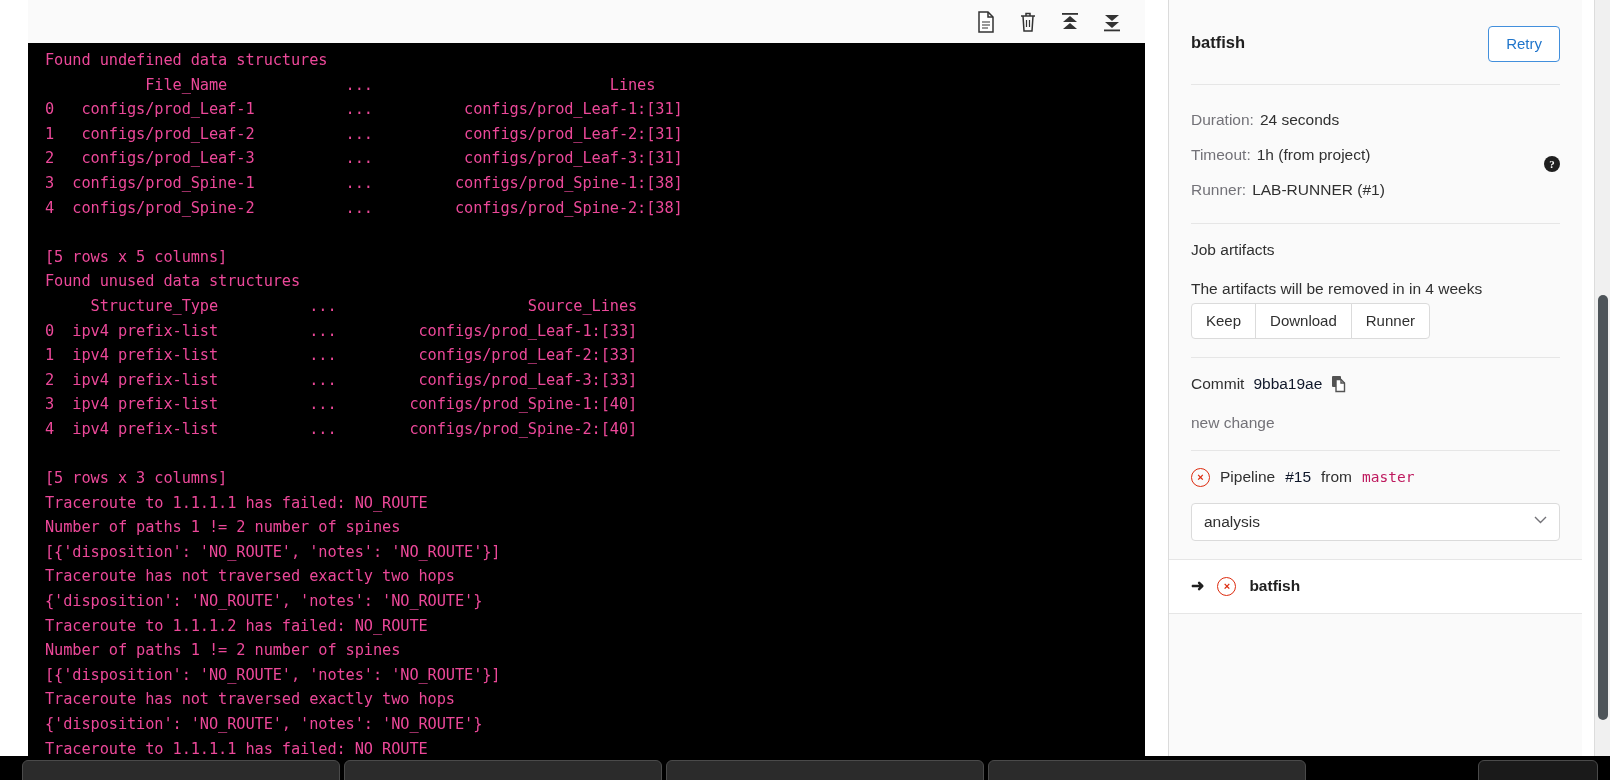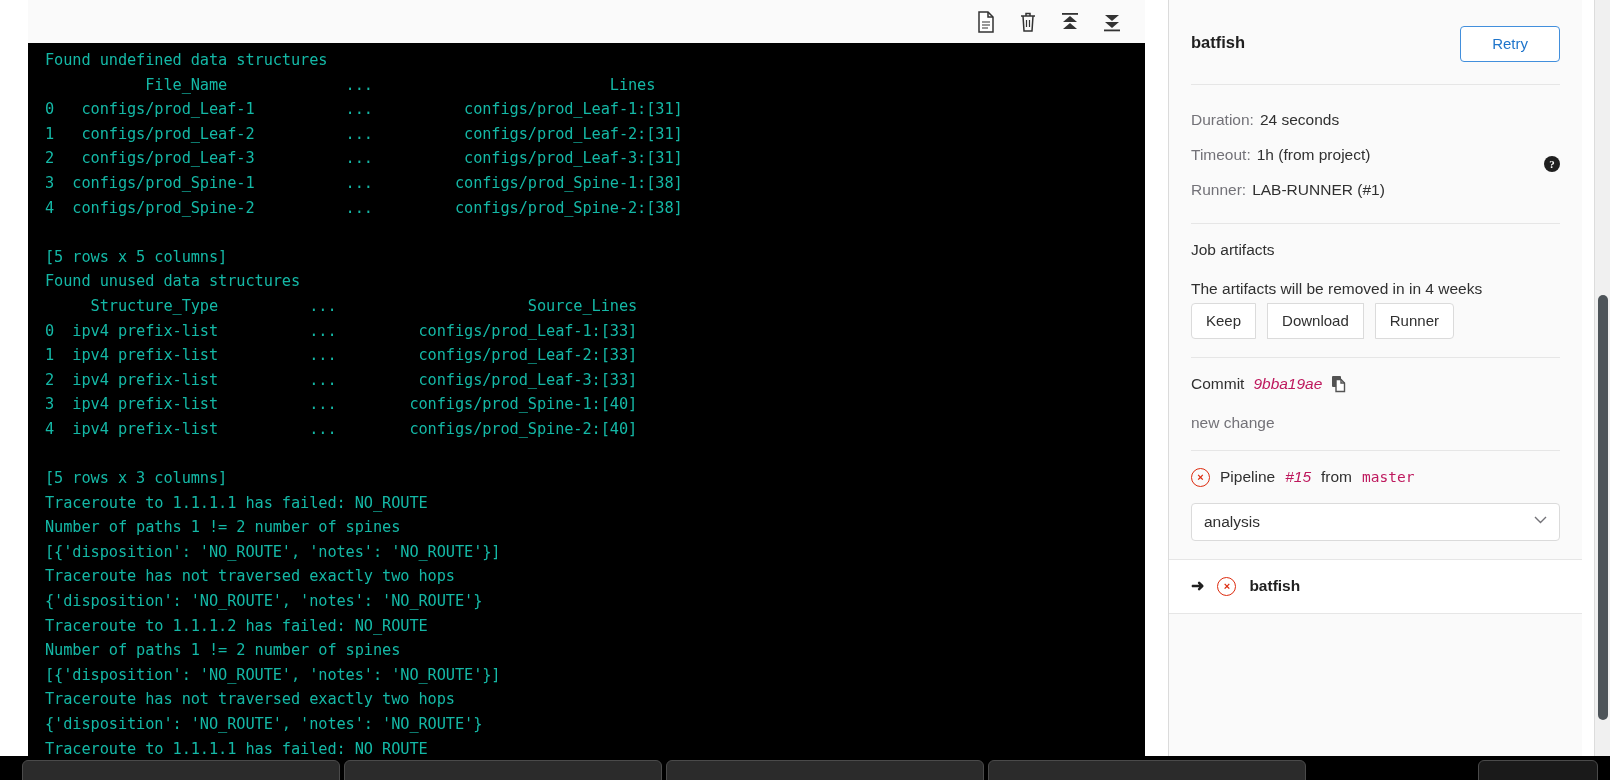--- a/index.html
+++ b/index.html
@@ -33,21 +33,21 @@
     position: absolute; left: 28px; top: 43px;
     width: 1117px; height: 713px;
     background: #000000;
     overflow: hidden;
     padding: 0 0 0 17px;
   }
   .term-line {
     font-family: "DejaVu Sans Mono", "Liberation Mono", monospace;
     font-size: 15.3px;
     line-height: 24.6px;
-    color: #14b8a6;
+    color: #ec4899;
     white-space: pre;
     letter-spacing: -0.1px;
   }
   .term-line.partial-top { height: 5px; overflow: hidden; line-height: 24.6px; }
 
   
   .sidebar {
     position: absolute; left: 1168px; top: 0; width: 414px; height: 756px;
     background: #fafafa;
     border-left: 1px solid #dbdbdb;
@@ -56,21 +56,21 @@
   .sb-inner { padding: 0 22px; }
 
   .sb-header {
     display: flex; align-items: flex-start; justify-content: space-between;
     padding-top: 26px; padding-bottom: 22px;
     border-bottom: 1px solid #e6e6e6;
   }
   .sb-title { font-size: 16.5px; font-weight: bold; color: #1f1f1f; padding-top: 7px; }
   .retry-btn {
     border: 1px solid #428fdc; color: #1f75cb; background: #ffffff;
-    border-radius: 4px; padding: 8px 31px; font-size: 15px;
+    border-radius: 4px; padding: 8px 17px; font-size: 15px;
     font-family: "Liberation Sans", sans-serif; cursor: pointer; line-height: 1.2;
   }
 
   .sb-meta { padding-top: 17px; padding-bottom: 16px; }
   .meta-row {
     display: flex; align-items: flex-end; justify-content: space-between;
     font-size: 15.5px; line-height: 35px; color: #303030;
   }
   .meta-label { color: #737278; }
   .meta-value { color: #303030; }
@@ -79,32 +79,32 @@
     width: 16px; height: 16px; border-radius: 50%;
     background: #1f1f1f; color: #ffffff; font-size: 11px; font-weight: bold;
     display: flex; align-items: center; justify-content: center;
     font-family: "Liberation Serif", serif; cursor: pointer;
   }
 
   .sb-section { border-top: 1px solid #e6e6e6; padding: 17px 0 18px 0; }
   .sec-title { font-size: 15.5px; color: #303030; margin-bottom: 16px; }
   .sec-text { font-size: 15.5px; color: #303030; line-height: 28px; }
 
-  .btn-group { display: inline-flex; gap: 12px; }
+  .btn-group { display: inline-flex; }
   .btn-group button {
     background: #ffffff; border: 1px solid #dbdbdb; color: #303030;
     font-size: 15px; padding: 7px 14px; cursor: pointer;
     font-family: "Liberation Sans", sans-serif; line-height: 1.3;
     margin-left: -1px;
   }
   .btn-group button:first-child { border-radius: 4px 0 0 4px; margin-left: 0; }
   .btn-group button:last-child { border-radius: 0 4px 4px 0; }
 
   .commit-row { display: flex; align-items: center; gap: 9px; font-size: 15.5px; }
-  .link { color: #be185d; text-decoration: none; cursor: pointer; font-style: italic; }
+  .link { color: #0f172a; text-decoration: none; cursor: pointer; }
   .copy-icon { cursor: pointer; display: flex; align-items: center; }
   .commit-msg { color: #737278; font-size: 15.5px; margin-top: 21px; }
 
   .pipeline-row { display: flex; align-items: center; gap: 10px; font-size: 15.5px; }
   .status-x {
     width: 19px; height: 19px; flex: 0 0 19px;
     border: 1.6px solid #dd2b0e; border-radius: 50%;
     display: flex; align-items: center; justify-content: center;
     color: #dd2b0e; font-size: 11px; font-weight: bold; line-height: 1;
   }

